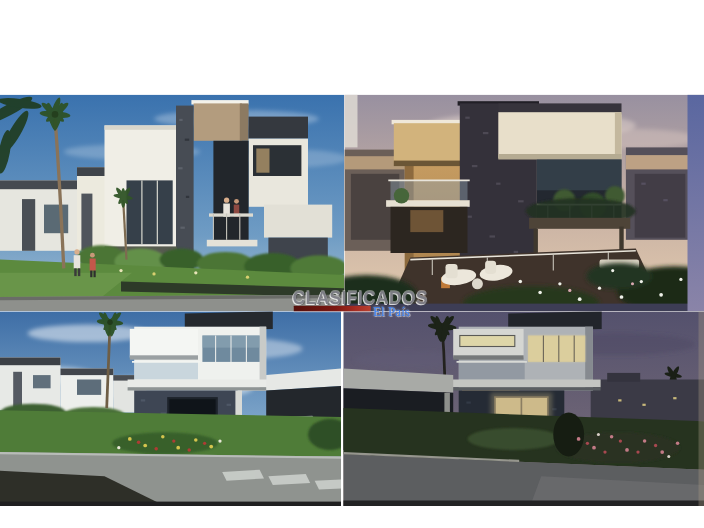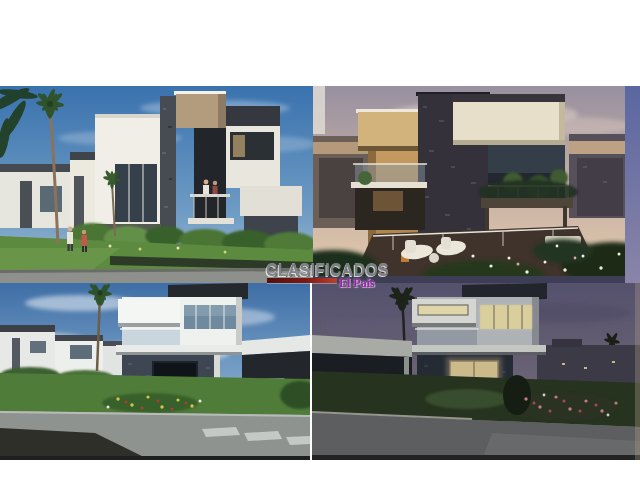--- a/index.html
+++ b/index.html
@@ -16,21 +16,21 @@
   
   .watermark{position:absolute;left:266px;top:176px;width:150px;height:34px;z-index:6;}
   .wm-brand{font-weight:bold;font-size:17px;line-height:1;letter-spacing:.4px;
             transform:scaleX(.93);transform-origin:left center;color:#83838b;opacity:.93;
             text-shadow:-1px 1px 0 rgba(255,255,255,.85),0 -1px 0 rgba(255,255,255,.45),
                         1px 1px 1px rgba(70,70,75,.55);}
   .wm-bar{position:absolute;left:1px;top:16px;width:70px;height:5px;
           background:linear-gradient(90deg,#55100c 0%,#7c1812 55%,#a62c22 80%,#b84030 100%);
           box-shadow:0 1px 0 rgba(255,255,255,.35);}
   .wm-pub{position:absolute;left:73px;top:15px;font-family:"Liberation Serif",serif;
-          font-weight:bold;font-size:12px;line-height:1;color:#a21caf;
+          font-weight:normal;font-size:12px;line-height:1;color:#3b82f6;
           text-shadow:0 0 2px rgba(255,255,255,.8),1px 1px 0 rgba(255,255,255,.45);}
 </style>
 </head>
 <body>
 
 <div class="page">
   <div class="collage">
 
     <figure class="q-tl">
       <svg width="313" height="197" viewBox="0 0 313 197">

